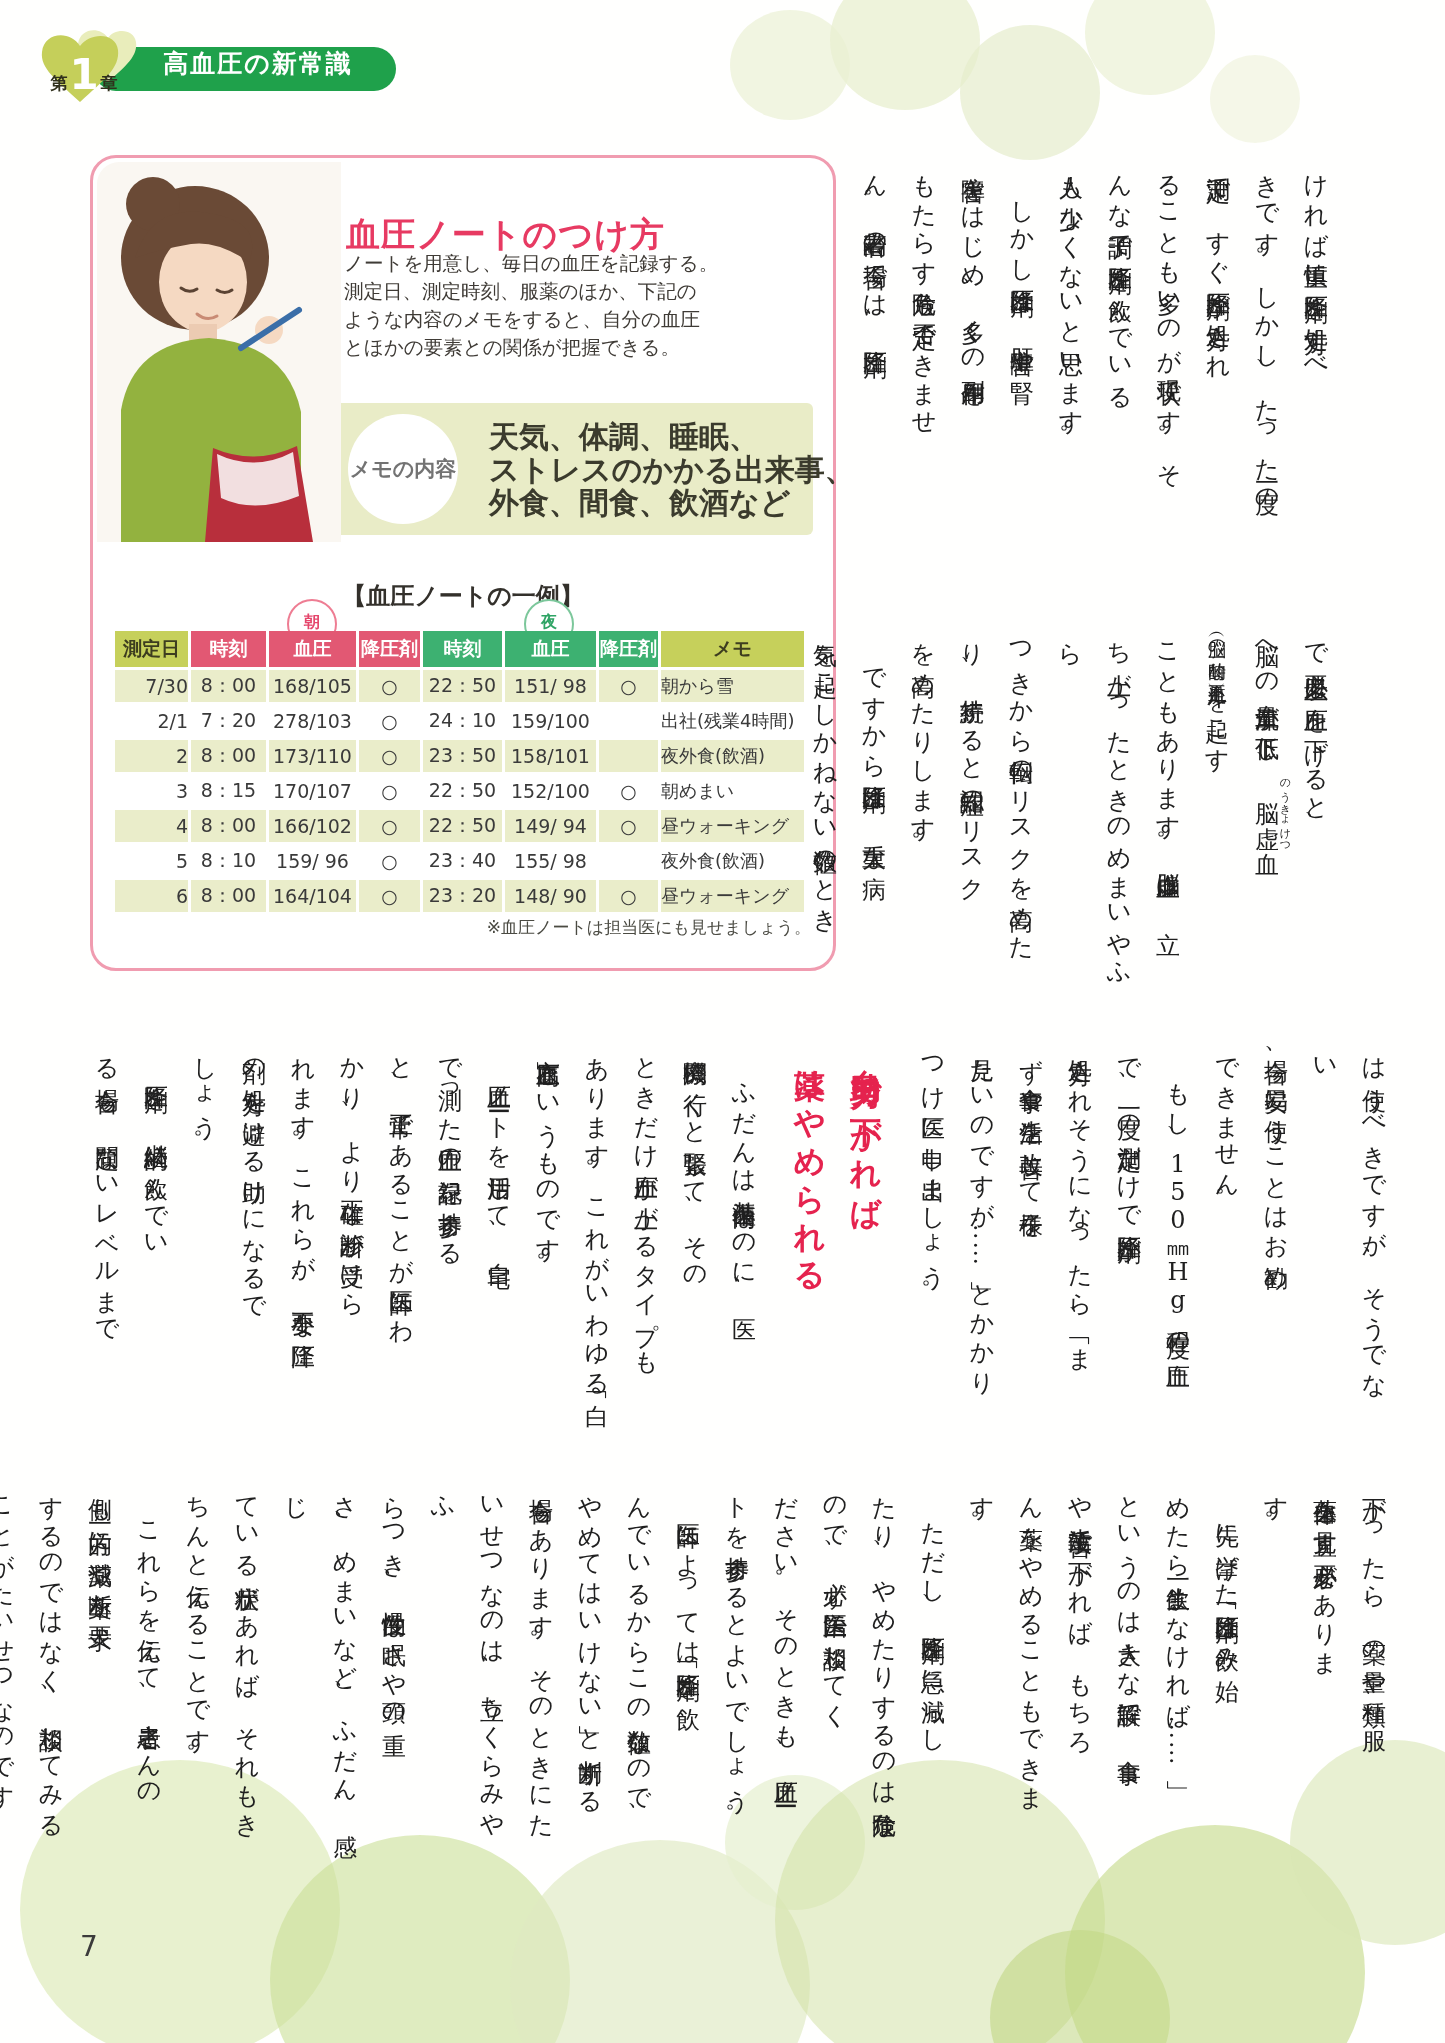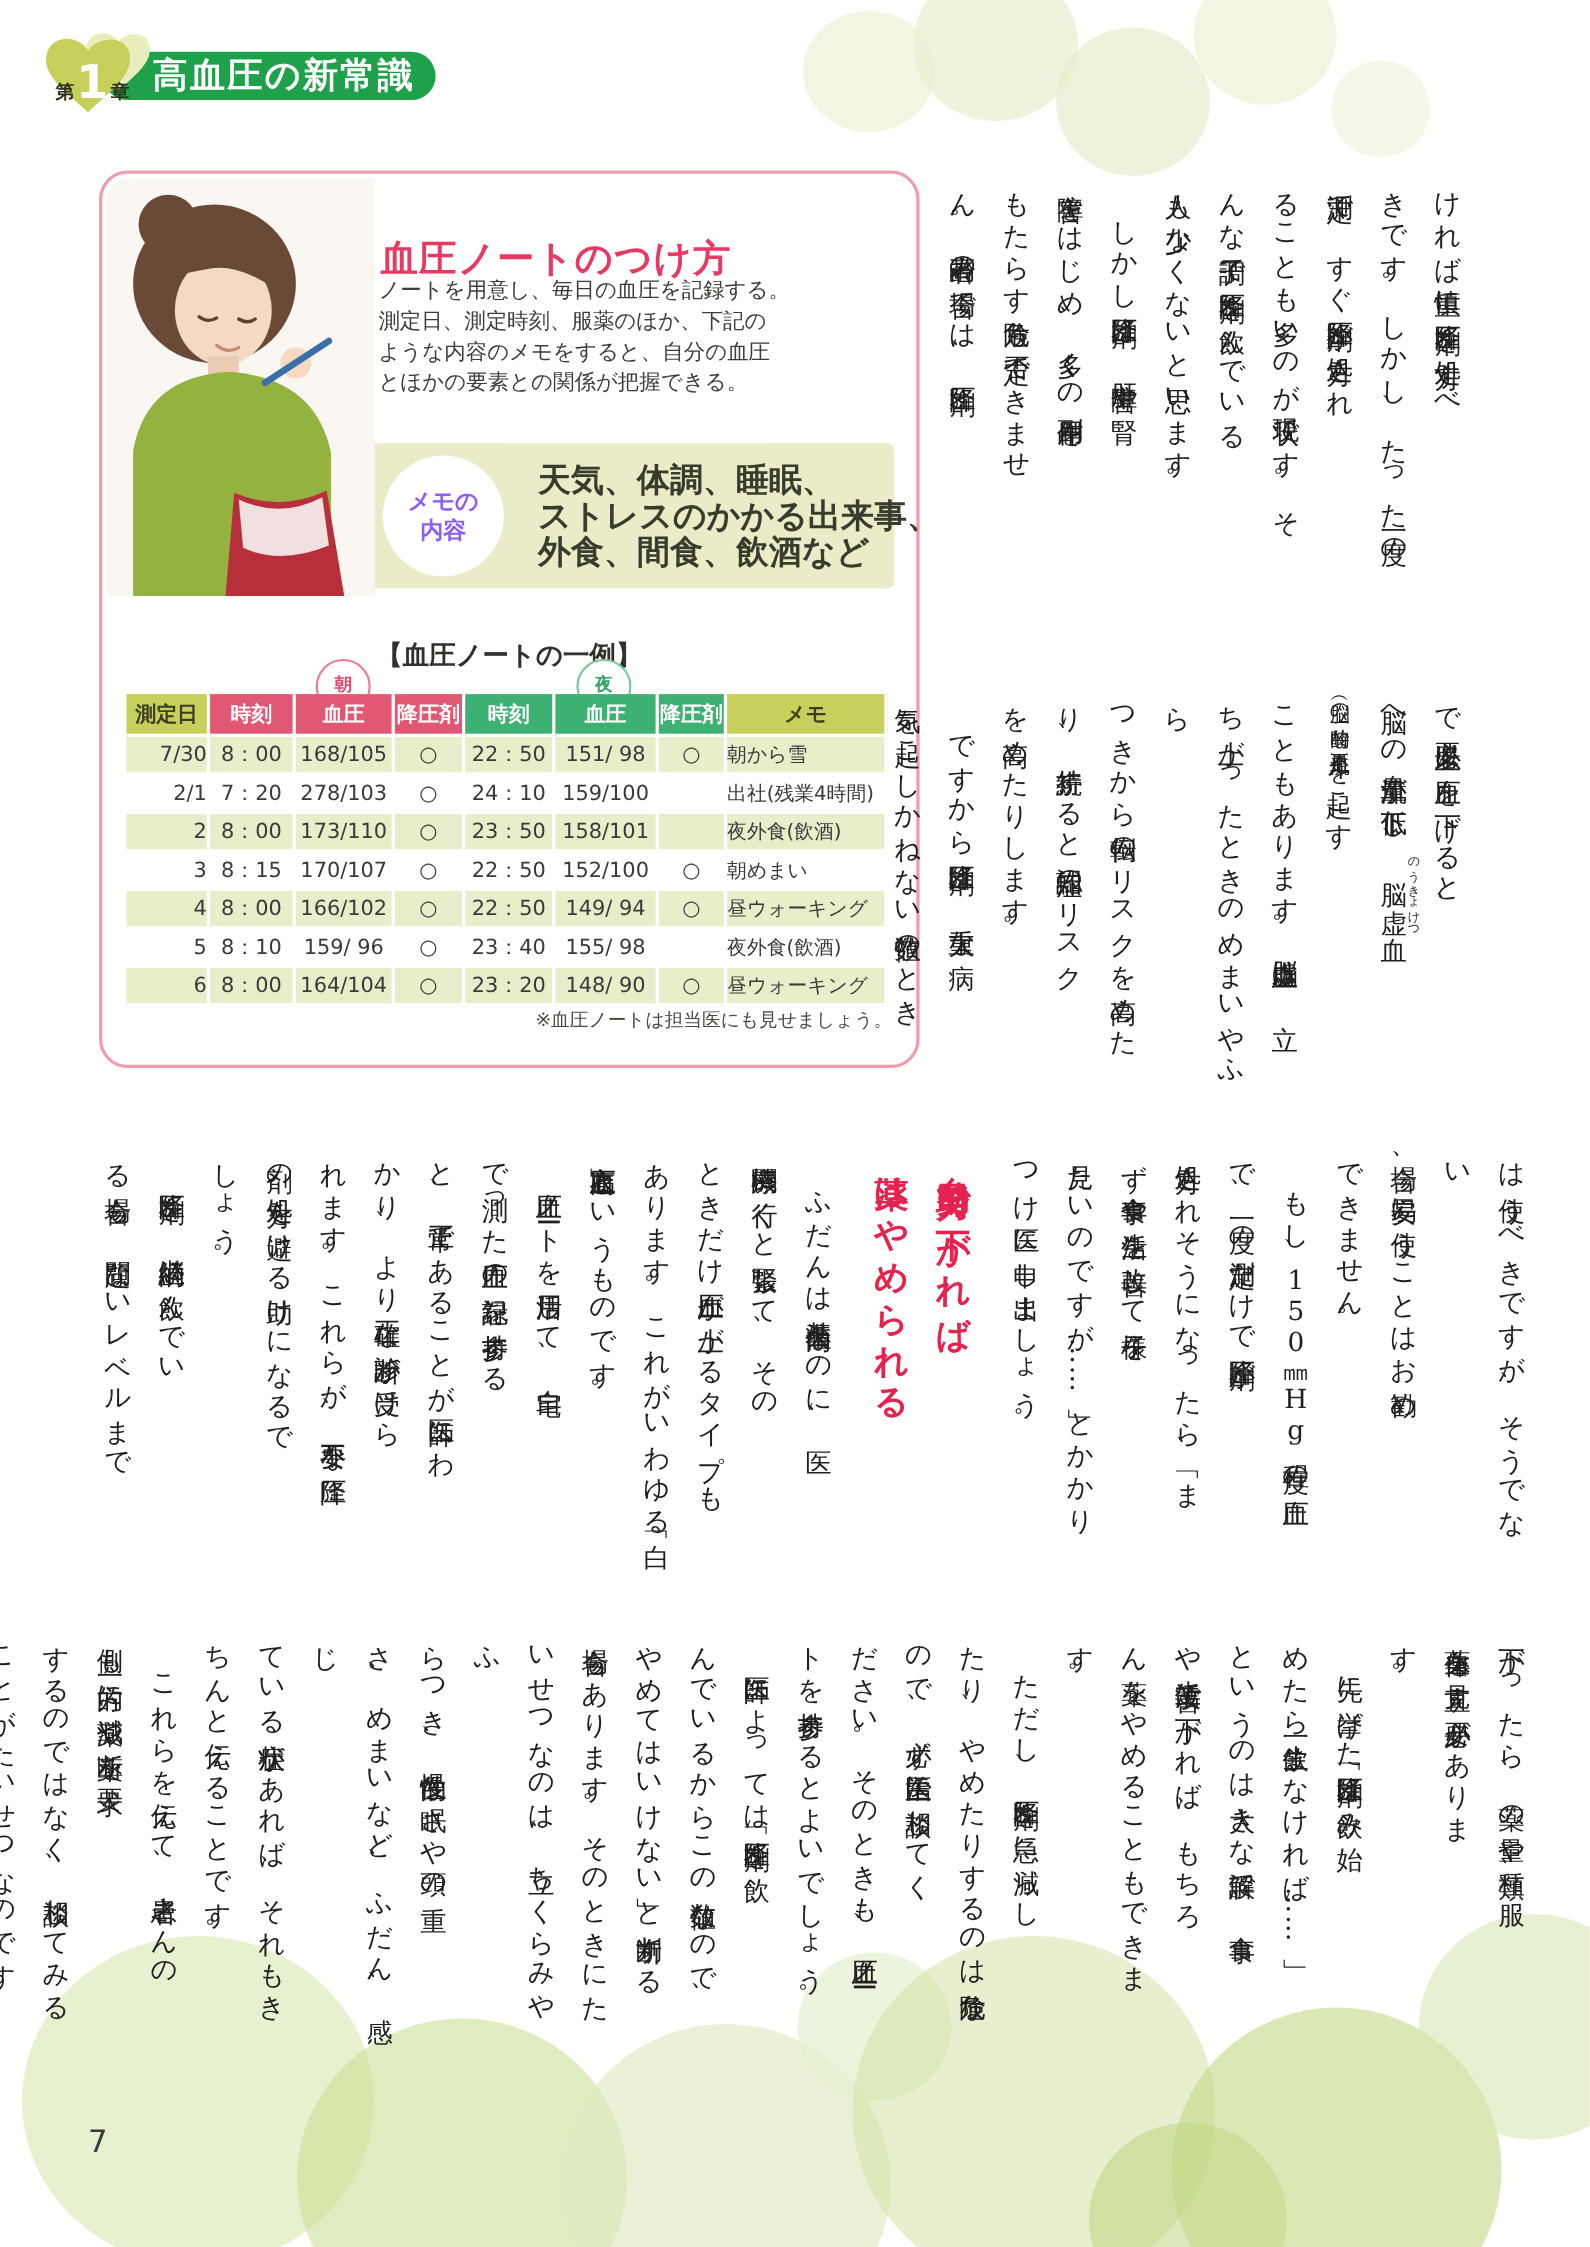--- a/index.html
+++ b/index.html
@@ -2,39 +2,39 @@
 <html><head>
 <meta charset="utf-8">
 <style>
   html,body{margin:0;padding:0;}
   body{width:1445px;height:2043px;position:relative;overflow:hidden;background:#fffffe;
        font-family:"DejaVu Sans","Liberation Sans",sans-serif;color:#222;}
   .blob{position:absolute;border-radius:50%;z-index:0;}
   
   .chapter{position:absolute;left:30px;top:24px;height:100px;z-index:3;}
   .pill{position:absolute;left:64px;top:23px;width:276px;height:44px;background:#1fa14b;
-        border-radius:22px;color:#fff;font-weight:bold;font-size:32px;letter-spacing:2px;
-        display:flex;align-items:center;justify-content:center;padding-left:26px;z-index:1;}
+        border-radius:22px;color:#fff;font-weight:bold;font-size:25px;letter-spacing:2px;
+        display:flex;align-items:flex-start;justify-content:center;padding-left:26px;z-index:1;}
   .hearts{position:absolute;left:0;top:0;width:110px;height:100px;z-index:2;}
   .chapnum{position:absolute;left:8px;top:30px;width:92px;text-align:center;z-index:3;
            display:flex;align-items:baseline;justify-content:center;}
   .chapnum .kanji{font-size:17px;font-weight:bold;color:#30301c;}
   .chapnum .num{font-size:42px;font-weight:bold;color:#fff;line-height:1;padding:0 2px;}
   
   .notebox{position:absolute;left:90px;top:155px;width:740px;height:810px;background:#fff;
            border:3px solid #f09cb0;border-radius:26px;z-index:2;}
   .photo{position:absolute;left:4px;top:4px;width:244px;height:380px;overflow:hidden;
          border-radius:22px 0 0 0;z-index:3;}
   .nb-title{position:absolute;left:253px;top:26px;font-size:34px;font-weight:bold;color:#e73a62;letter-spacing:1px;}
   .nb-intro{position:absolute;left:251px;top:92px;font-size:19.5px;line-height:28px;color:#3f3b36;}
   .nb-intro div{white-space:nowrap;}
   .memobox{position:absolute;left:210px;top:245px;width:510px;height:132px;background:#e9ecc7;border-radius:6px;z-index:2;}
   .memocircle{position:absolute;left:255px;top:256px;width:110px;height:110px;border-radius:50%;background:#fff;
-              z-index:4;display:flex;flex-direction:column;align-items:center;justify-content:center;
-              color:#8b5cf6;font-weight:bold;font-size:21px;line-height:26px;}
+              z-index:4;display:flex;align-items:center;justify-content:center;
+              color:#737373;font-weight:bold;font-size:21px;line-height:26px;}
   .memolist{position:absolute;left:396px;top:262px;font-size:30px;font-weight:bold;color:#3b3b2d;line-height:33px;z-index:4;}
   .memolist div{white-space:nowrap;}
   .tbl-title{position:absolute;left:0;top:398px;width:100%;text-align:center;font-size:24px;font-weight:bold;color:#33302b;}
   .table-wrap{position:absolute;left:22px;top:473px;width:694px;}
   .dayrow-circle{position:absolute;width:46px;height:46px;border-radius:50%;background:#fff;top:-32px;
                  font-size:16px;font-weight:bold;text-align:center;line-height:42px;z-index:1;}
   .circ-m{left:172px;border:2px solid #ee7d93;color:#e5456b;}
   .circ-n{left:409px;border:2px solid #7cc79b;color:#2fa465;}
   table.bp{border-collapse:separate;border-spacing:0;table-layout:fixed;width:692px;position:relative;z-index:2;font-size:19px;color:#3a3a3a;}
   table.bp th,table.bp td{border-right:3px solid #fff;border-bottom:3px solid #fff;height:32px;padding:0;}

